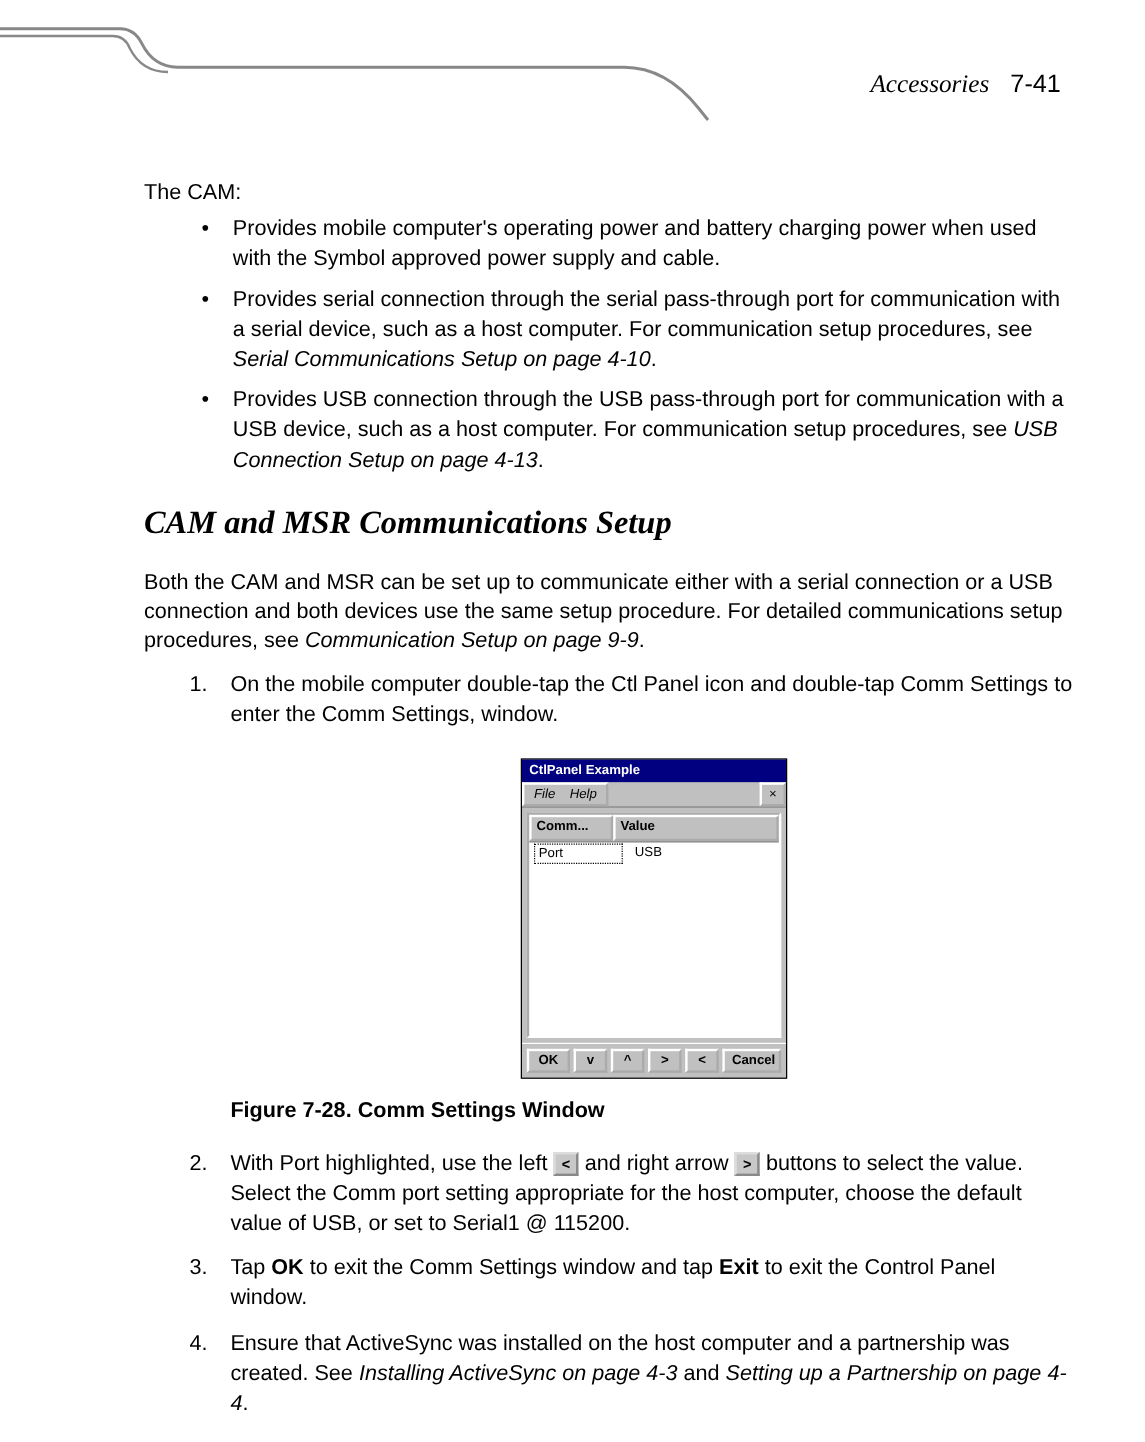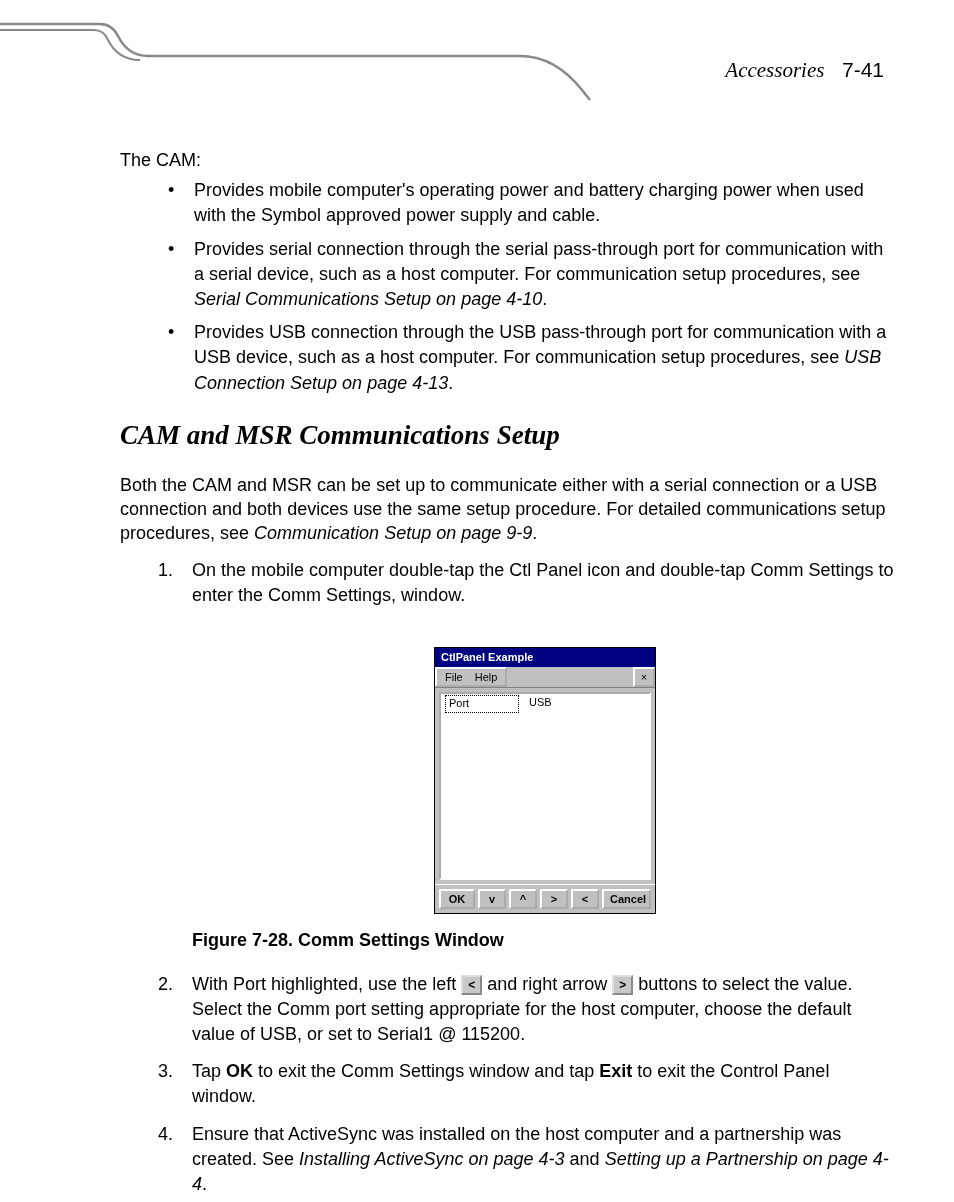--- a/index.html
+++ b/index.html
@@ -86,21 +86,21 @@
   .figcap {
     text-align: left;
     font-weight: bold;
     font-size: 18px;
     margin: 14px 0 18px 0;
   }
   
   .win-wrap {
     display: flex;
     justify-content: center;
-    margin: 39px 0 8px 0;
+    margin: 24px 0 8px 0;
   }
   .window {
     width: 220px;
     border: 1px solid #000;
     background: #c0c0c0;
     font-family: Tahoma, Verdana, sans-serif;
     font-size: 11px;
   }
   .titlebar {
     background: #000080;
@@ -115,21 +115,21 @@
     background: #c0c0c0;
     border-bottom: 1px solid #808080;
     height: 20px;
   }
   .menubox {
     border: 2px outset #fff;
     display: flex;
     align-items: center;
     padding: 0 2px;
   }
-  .menuitem { padding: 1px 6px; }
+  .menuitem { padding: 1px 6px; font-style: italic; }
   .menuspacer { flex: 1; }
   .closebtn {
     width: 18px;
     border: 2px outset #fff;
     display: flex;
     align-items: center;
     justify-content: center;
     font-size: 11px;
     font-family: Arial;
     margin-left: 2px;
@@ -237,20 +237,24 @@
           <div class="titlebar">CtlPanel Example</div>
           <div class="menubar">
             <div class="menubox">
               <span class="menuitem">File</span>
               <span class="menuitem">Help</span>
             </div>
             <div class="menuspacer"></div>
             <div class="closebtn">×</div>
           </div>
           <div class="client">
+            <div class="colhdrs">
+              <div class="colhdr c1">Comm...</div>
+              <div class="colhdr c2">Value</div>
+            </div>
             <div class="datarow">
               <div class="cell1">Port</div>
               <div class="cell2">USB</div>
             </div>
           </div>
           <div class="btnbar">
             <span class="wbtn">OK</span>
             <span class="wbtn small">v</span>
             <span class="wbtn small">^</span>
             <span class="wbtn small">&gt;</span>

